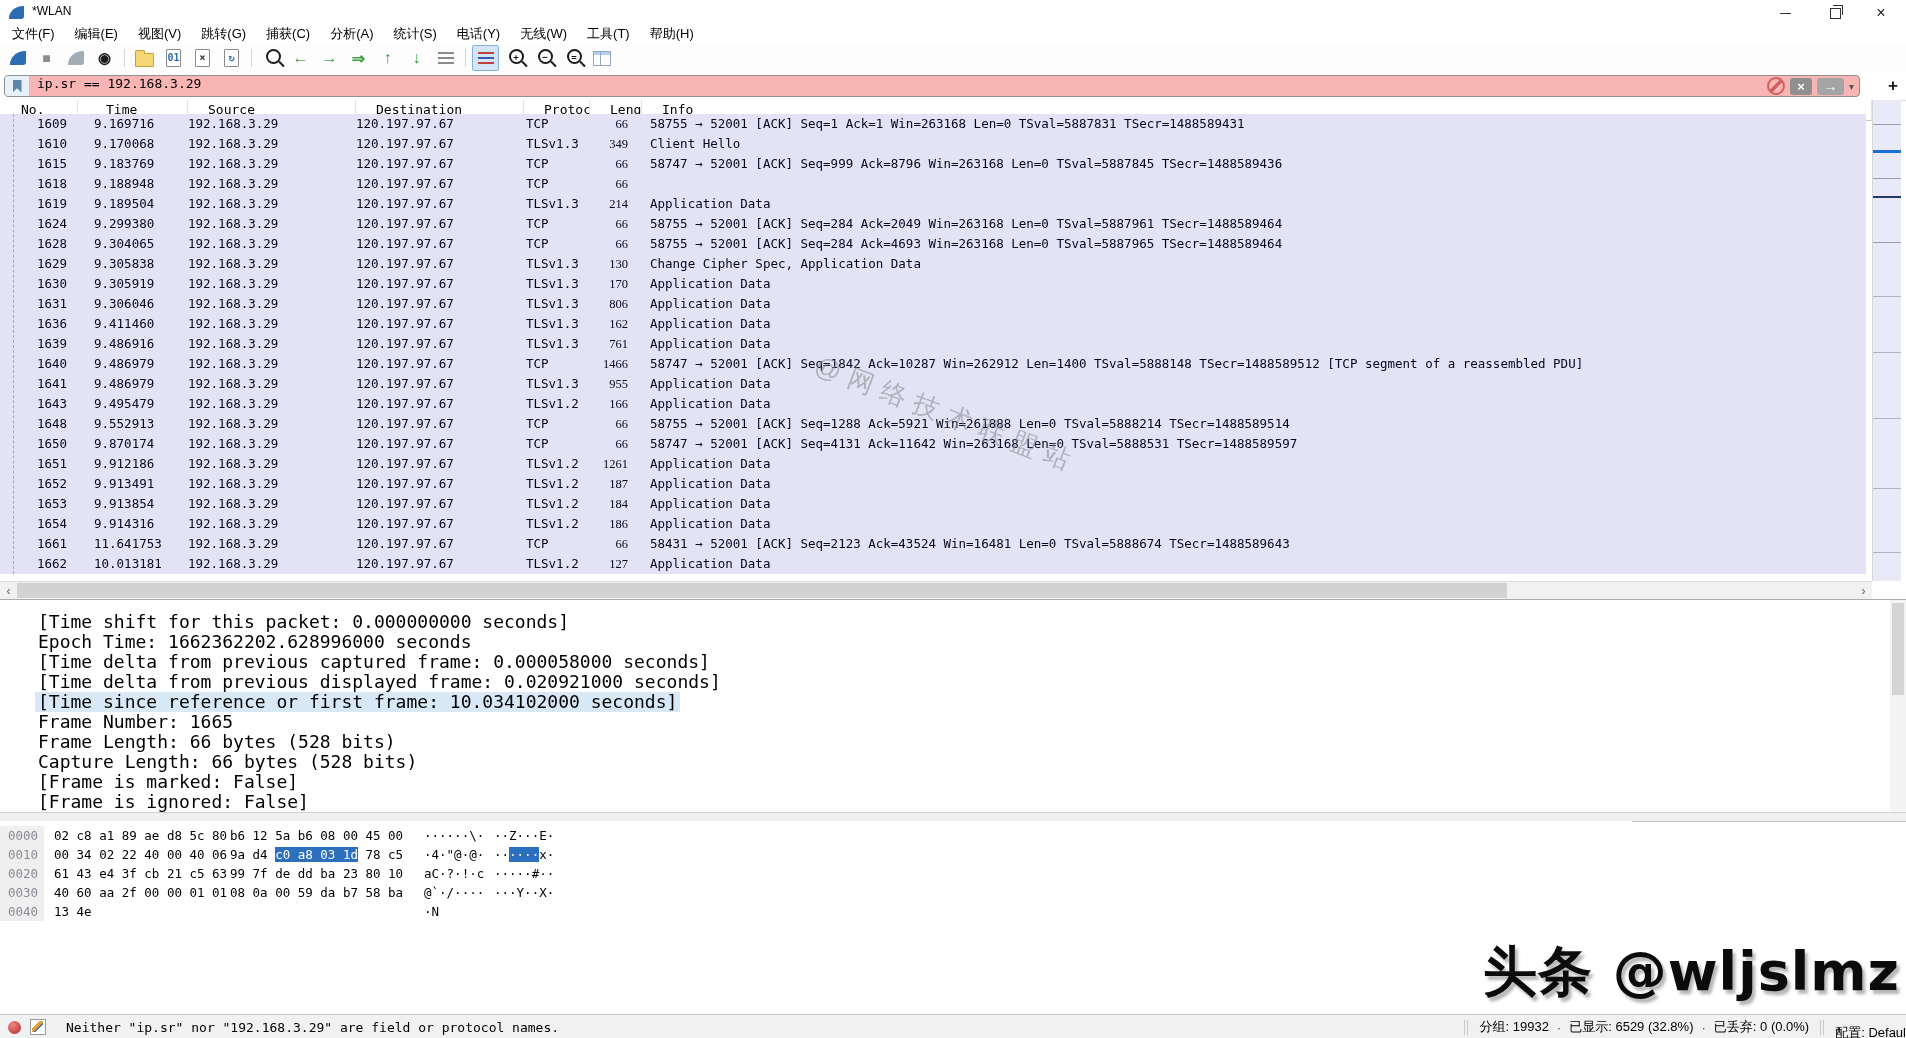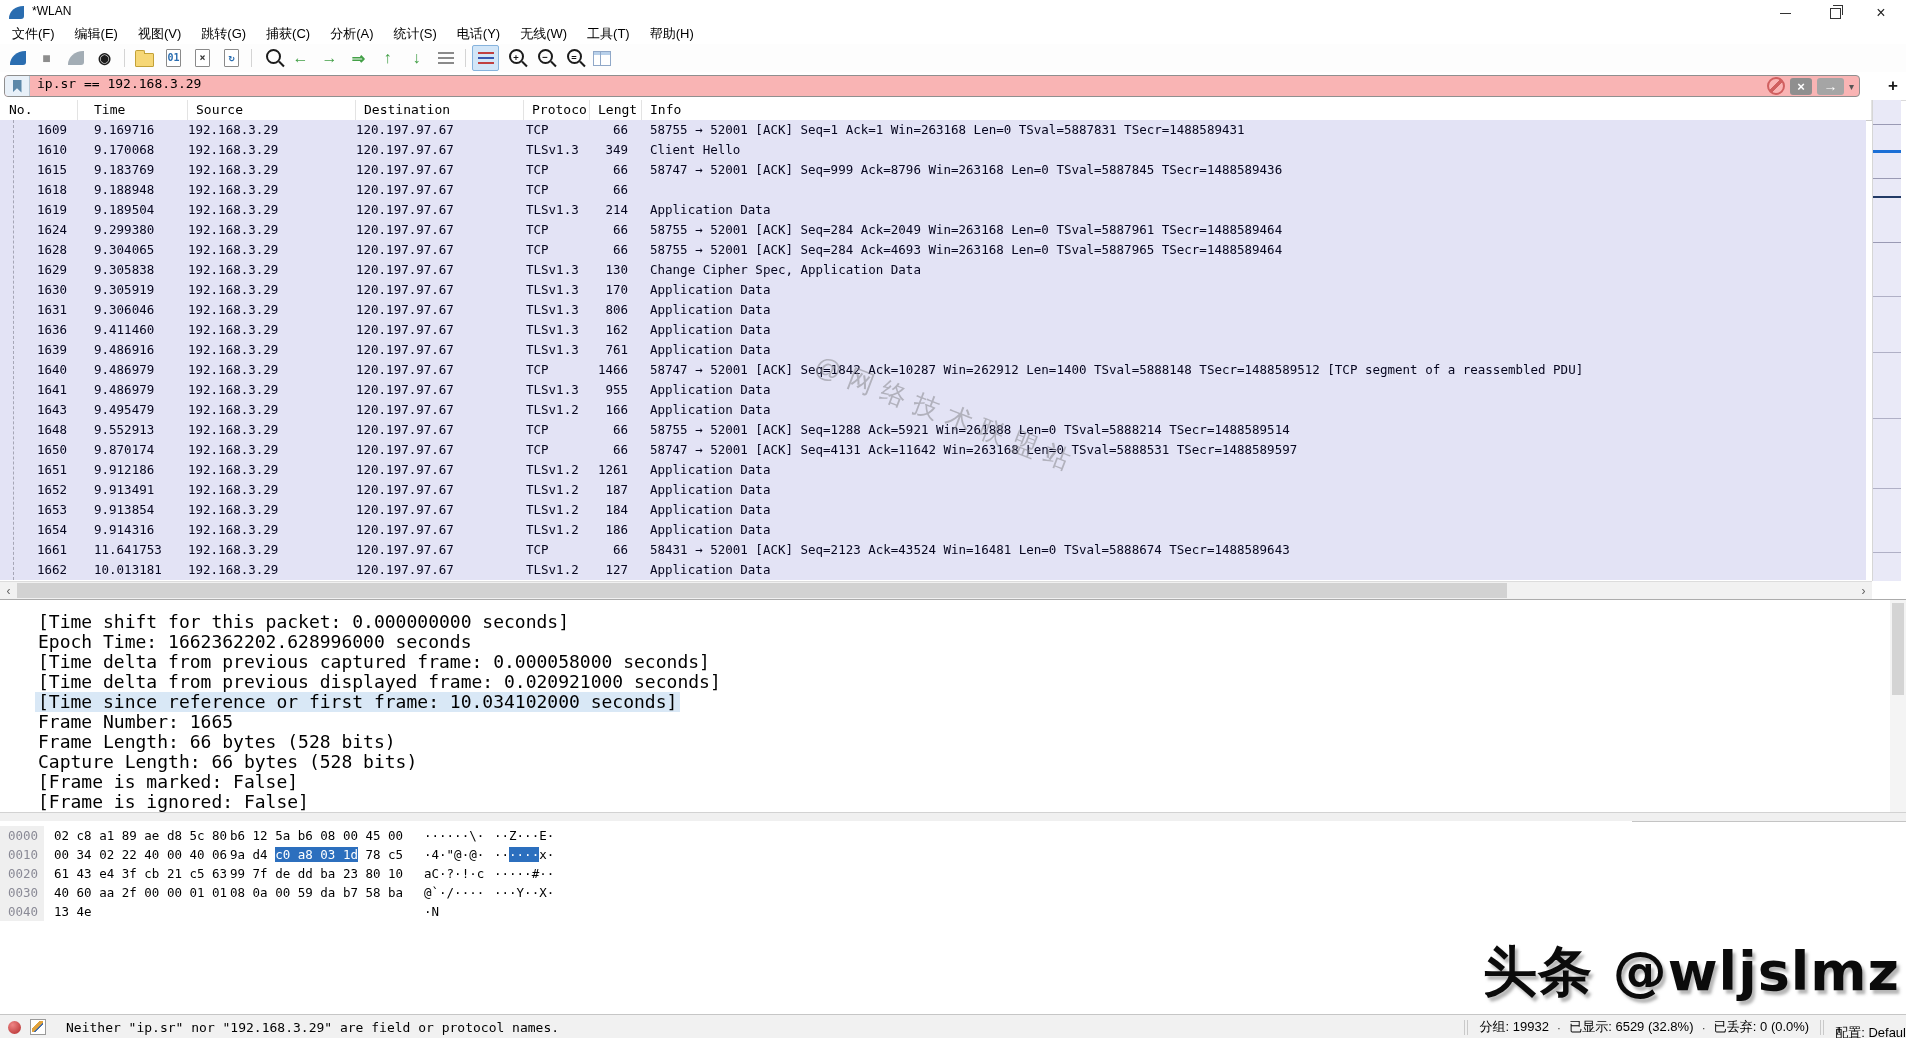--- a/index.html
+++ b/index.html
@@ -47,31 +47,31 @@
   #fright{margin-left:auto;display:flex;align-items:center;gap:5px;padding-right:5px;}
   .noentry{width:14px;height:14px;border-radius:50%;border:2px solid #d06060;background:linear-gradient(135deg,transparent 41%,#d06060 41%,#d06060 59%,transparent 59%);}
   .fxbtn{width:22px;height:17px;background:#8f8f8f;border-radius:3px;color:#fff;display:flex;align-items:center;justify-content:center;font-size:13px;font-weight:bold;}
   .fapply{width:27px;height:17px;background:#a5a5a5;border-radius:3px;color:#fff;display:flex;align-items:center;justify-content:center;font-size:14px;font-weight:bold;}
   .fcaret{color:#555;font-size:10px;}
   #faddbtn{position:absolute;right:8px;top:4px;font-size:17px;font-weight:bold;color:#1b1b1b;line-height:20px;}
 
   
   .pgrid{display:grid;grid-template-columns:78px 110px 168px 168px 66px 52px 1fr;}
   #pheader{position:absolute;left:0;top:100px;width:1872px;height:20px;background:#fff;border-bottom:1px solid #c9c9c9;font-size:13px;line-height:19px;}
-  #pheader span{border-right:1px solid #e3e3e3;overflow:hidden;white-space:nowrap;padding-left:8px;}
+  #pheader span{border-right:1px solid #e3e3e3;overflow:hidden;white-space:nowrap;padding-left:8px;margin-left:12px;}
   #pheader .h-no{padding-left:9px;}
   #pheader .h-time{padding-left:16px;}
-  #plist{position:absolute;left:0;top:120px;width:1866px;height:460px;background:#fff;font-size:12.5px;overflow:hidden;}
+  #plist{position:absolute;left:0;top:114px;width:1866px;height:460px;background:#fff;font-size:12.5px;overflow:hidden;}
   #plist::before{content:"";position:absolute;left:13px;top:0;bottom:0;border-left:1px dashed #a6a6b6;z-index:2;}
   .prow{height:20px;line-height:20px;background:#e3e3f5;color:#05051e;white-space:nowrap;}
   .pcell{overflow:hidden;white-space:pre;}
   .c-no{text-align:right;padding-right:11px;}
   .c-time{padding-left:16px;}
   .c-proto{padding-left:2px;}
-  .c-len{text-align:right;padding-right:14px;}
+  .c-len{text-align:right;padding-right:14px;font-family:Liberation Serif, serif;}
   .c-info{padding-left:8px;}
   #diagwm{position:absolute;left:822px;top:348px;transform:rotate(21deg);transform-origin:left top;
           font-size:26px;letter-spacing:9px;color:#89898f;opacity:.55;z-index:3;white-space:nowrap;}
 
   
   #minimap{position:absolute;left:1872px;top:100px;width:28px;height:481px;background:#e9e9f7;border-left:1px solid #d6d6d6;}
   .mmline{position:absolute;left:0;width:100%;}
 
   
   #hscroll{position:absolute;left:0;top:581px;width:1872px;height:17px;background:#f1f1f1;border-top:1px solid #dcdcdc;}

